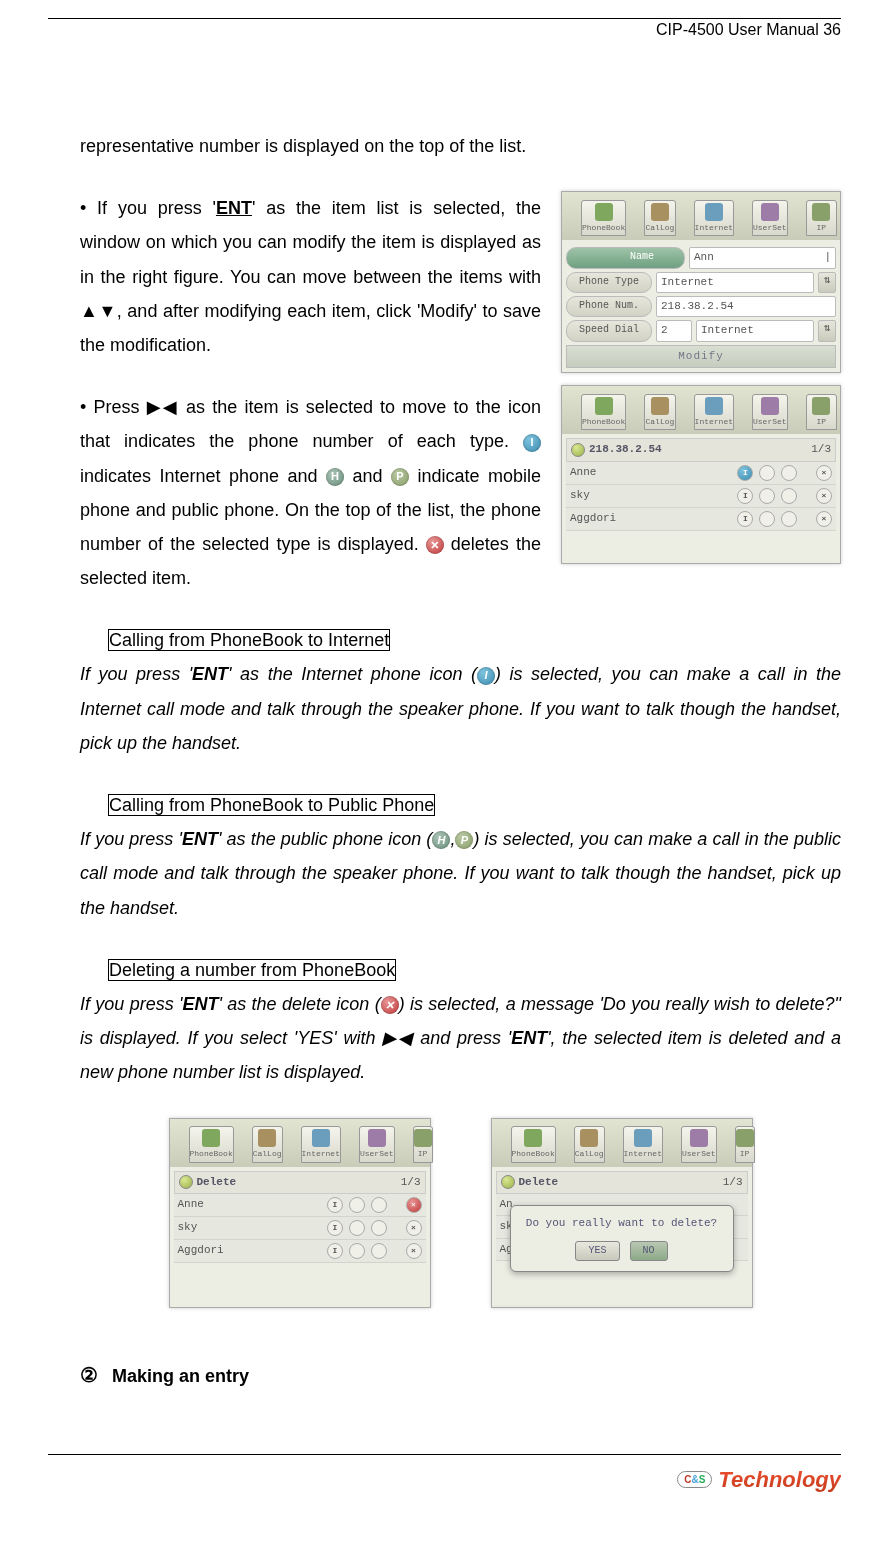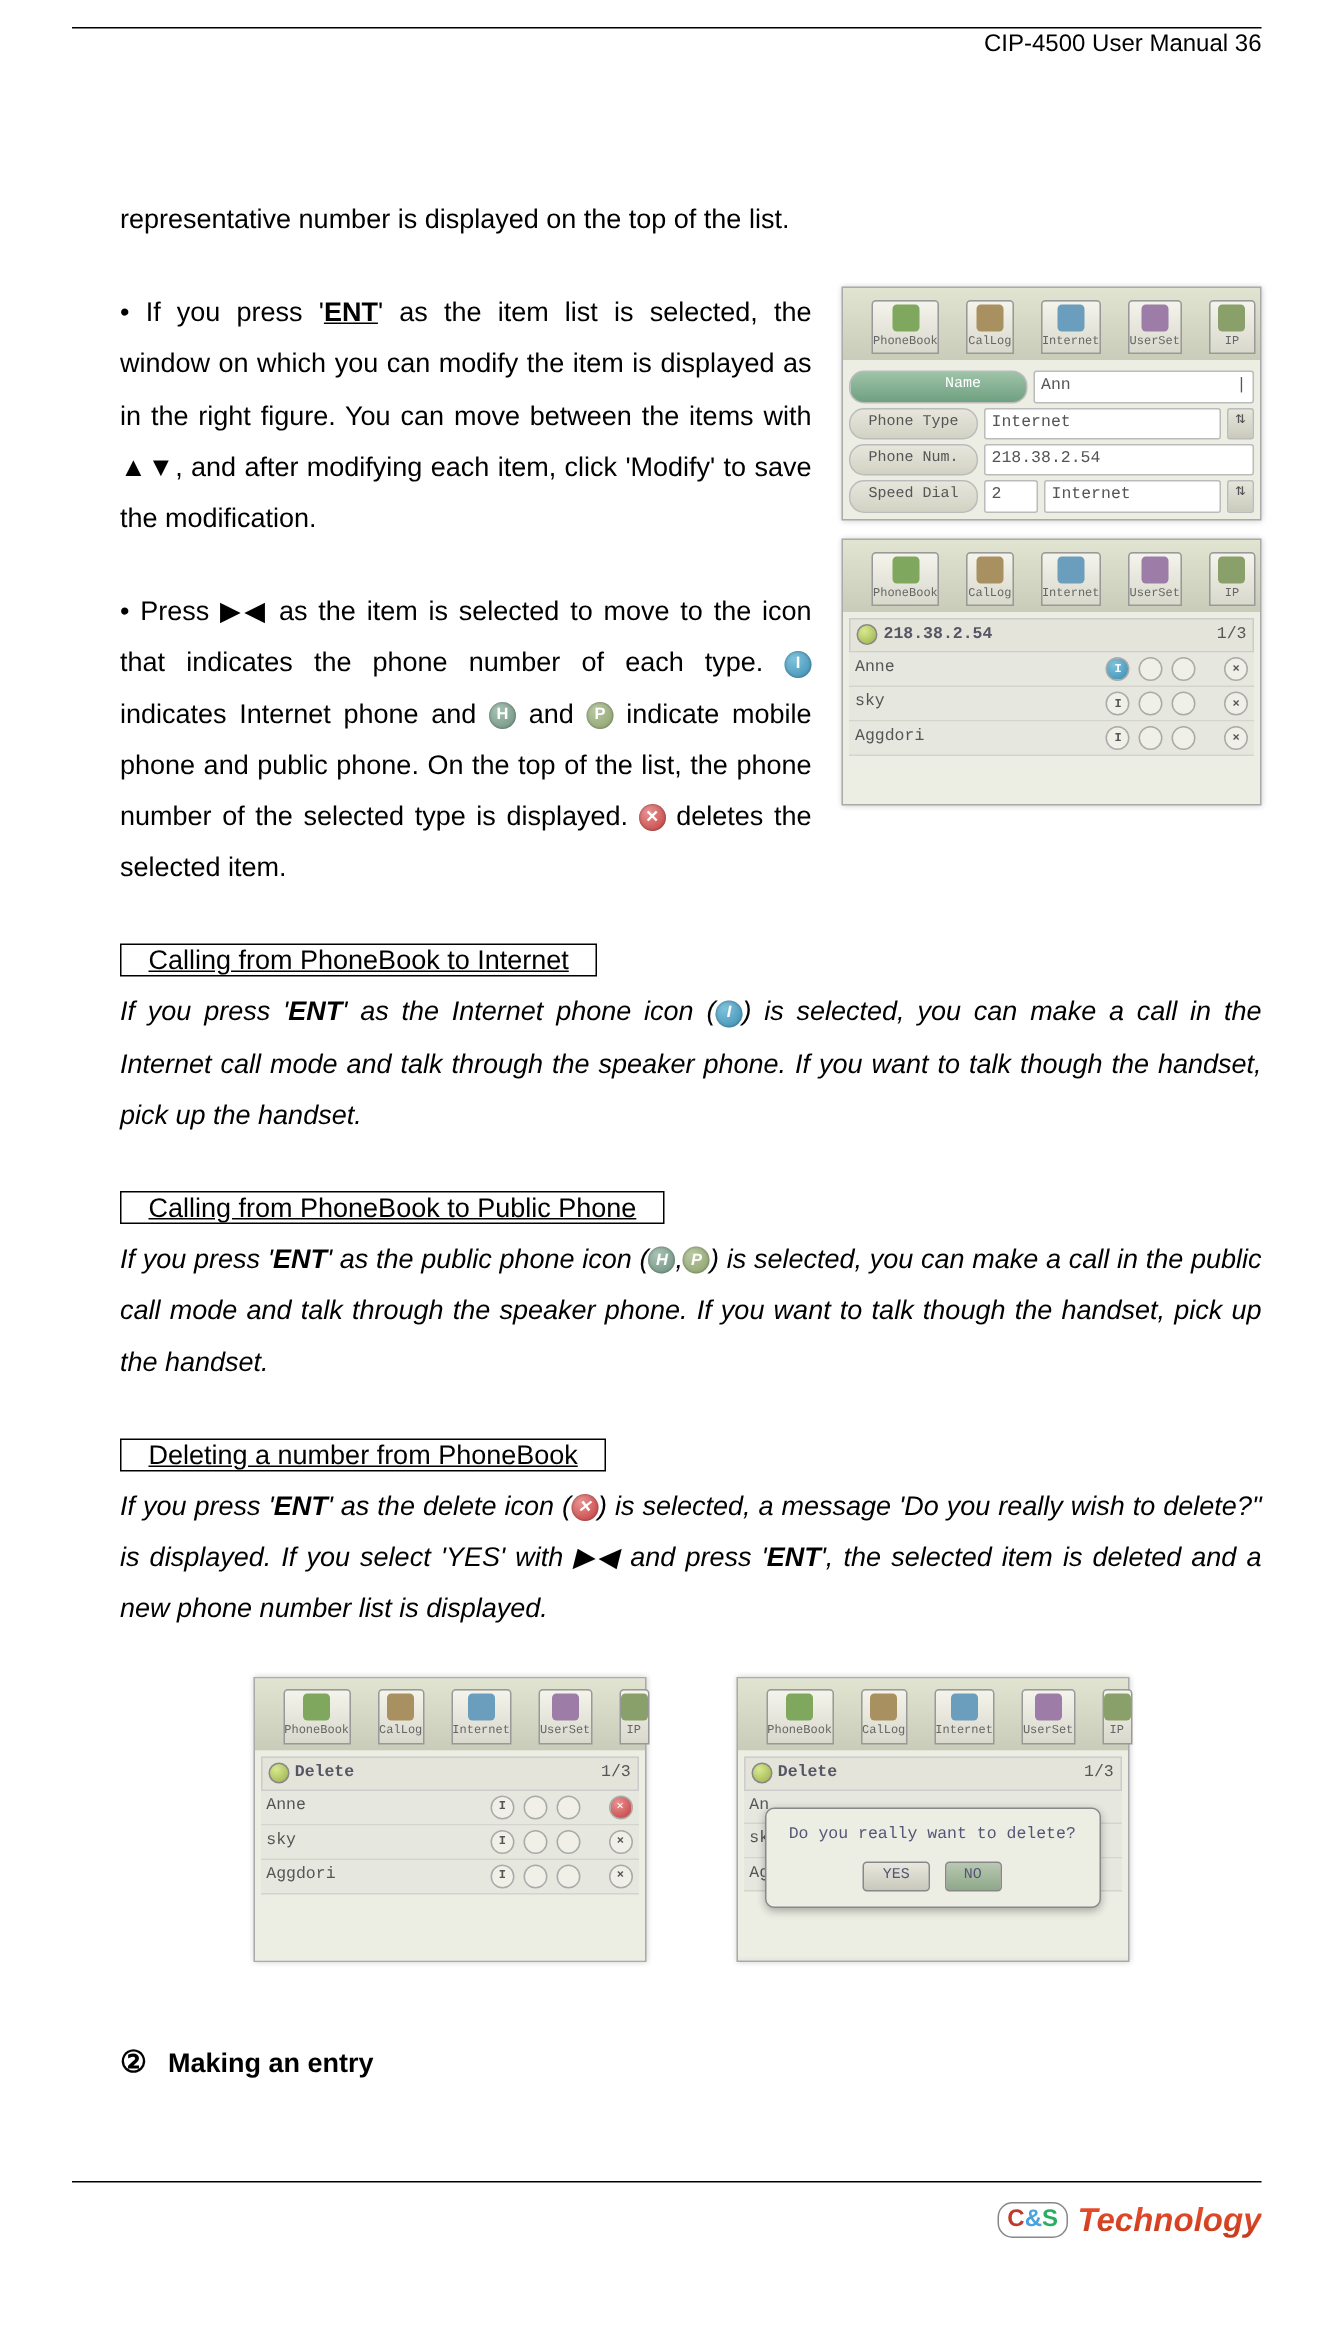--- a/index.html
+++ b/index.html
@@ -43,22 +43,22 @@
     text-align: justify;
   }
   .two-col .imgs {
     width: 280px;
     display: flex;
     flex-direction: column;
     gap: 12px;
   }
   .boxed {
     border: 1px solid #000;
-    padding: 0 18px;
-    text-decoration: underline;
+    padding: 0 0;
+    margin-left: 28px;
   }
   .italic {
     font-style: italic;
   }
   .section-title {
     display: inline;
   }
   .bold {
     font-weight: bold;
   }
@@ -262,21 +262,21 @@
     display:flex;
     align-items:center;
     gap:6px;
   }
   .logo .badge {
     background:#fff;
     border:1px solid #888;
     border-radius:10px;
     padding:2px 6px;
     font-weight:bold;
-    font-size:16px;
+    font-size:10px;
   }
   .logo .c1 { color:#c0392b; }
   .logo .amp { color:#4aa3df; }
   .logo .c2 { color:#27ae60; }
   .logo .word {
     font-style:italic;
     font-weight:bold;
     font-size:22px;
     background: linear-gradient(#f05030,#c23a1a);
     -webkit-background-clip: text;
@@ -348,20 +348,21 @@
             <div class="formrow">
                 <span class="lbl">Phone Num.</span>
                 <span class="fld">218.38.2.54</span>
               </div>
             <div class="formrow">
                 <span class="lbl">Speed Dial</span>
                 <span class="fld sm">2</span>
                 <span class="fld">Internet</span>
                 <span class="arrowbox">⇅</span>
               </div>
+            <div class="modbar">Modify</div>
           </div>
         </div>
 
         <div class="mock">
           <div class="tabrow">
             <div class="tab">
                 <span class="ticon" style="background:#7fa85e"></span>
                 <span>PhoneBook</span>
               </div>
             <div class="tab">

